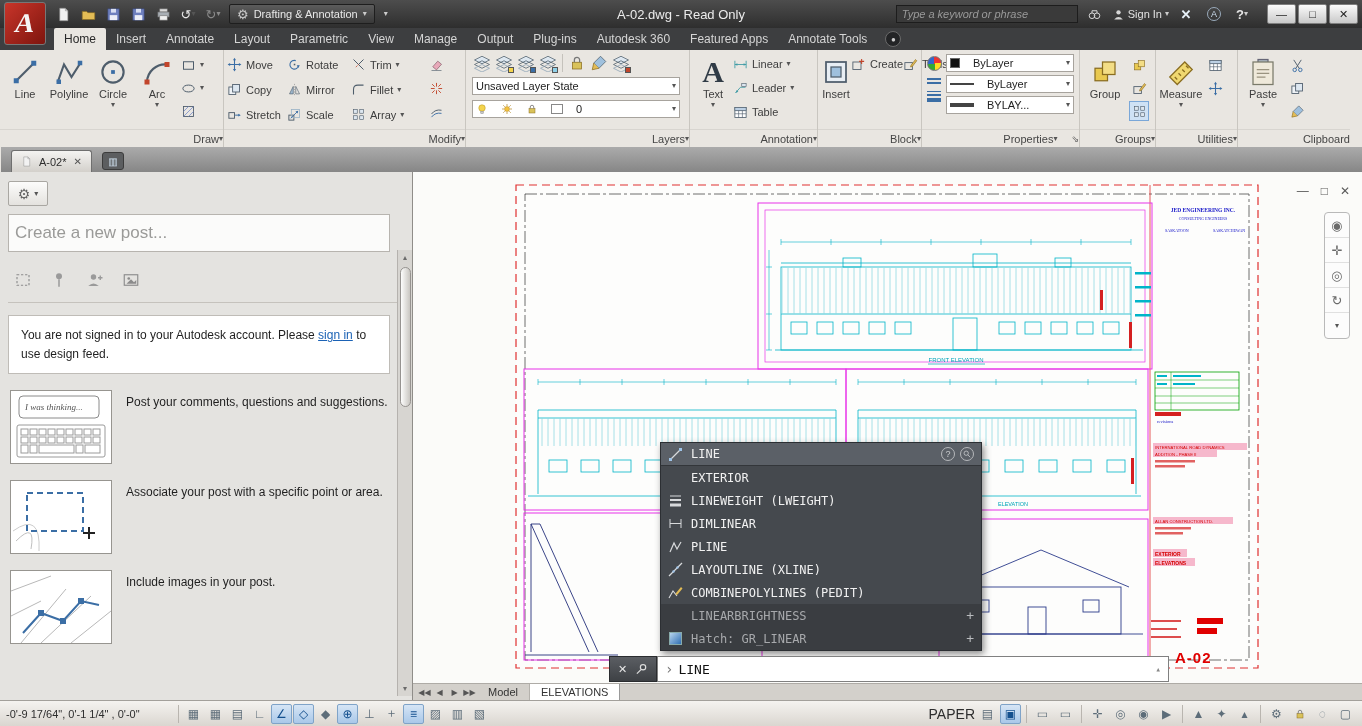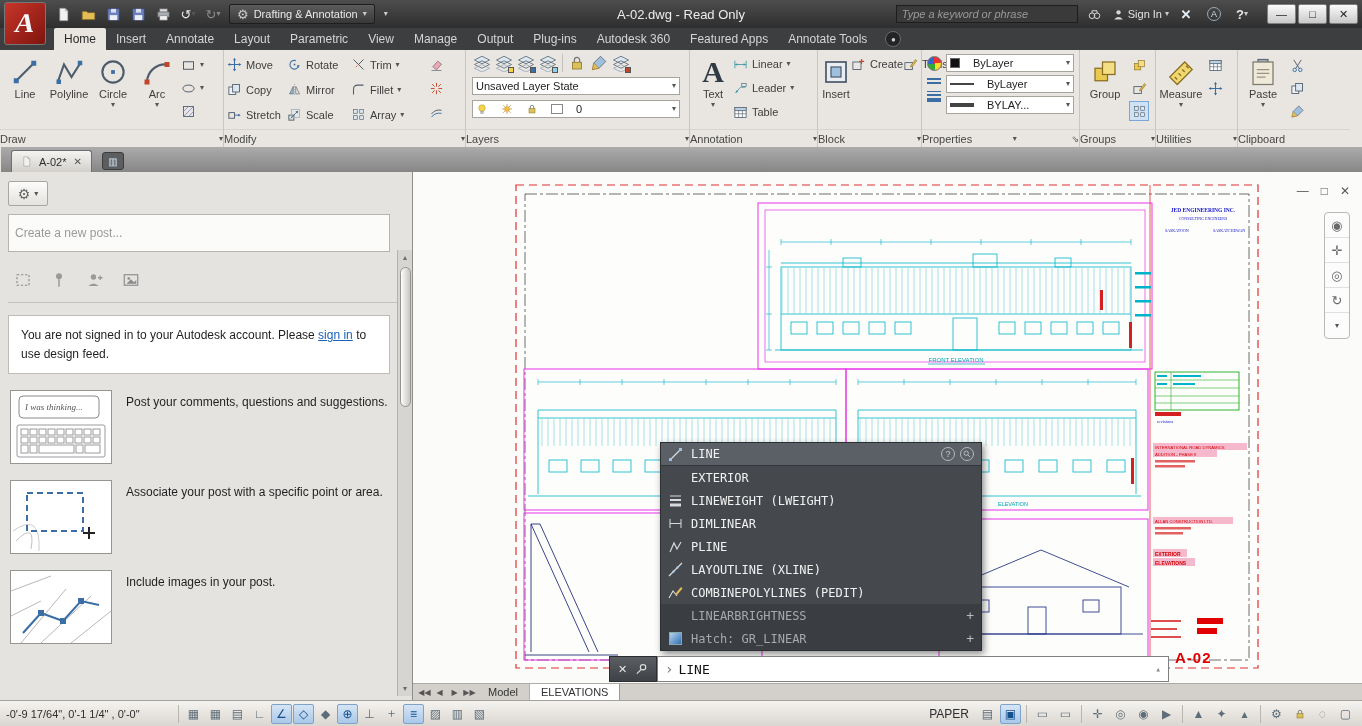--- a/index.html
+++ b/index.html
@@ -30,21 +30,21 @@
 
 .tabrow{position:absolute;top:28px;left:0;right:0;height:22px;background:#3d3e40;display:flex;align-items:flex-end;padding-left:54px;z-index:20}
 .rtab{padding:0 10px;height:22px;display:flex;align-items:center;color:#d5d5d5;font-size:12px;cursor:default}
 .rtab.active{background:#e9e6e1;color:#2a2a2a;border-radius:2px 2px 0 0}
 .tabcircle{width:16px;height:16px;border-radius:50%;background:#232426;border:1px solid #6a6a6a;margin:0 0 3px 8px;display:flex;align-items:center;justify-content:center;color:#cfcfcf;font-size:8px}
 
 
 .panels{position:absolute;top:50px;left:0;right:0;height:97px;background:#e9e6e1;display:flex;z-index:10}
 .panel{border-right:1px solid #c9c6c0;display:flex;flex-direction:column}
 .pbody{height:79px;padding:2px 3px;position:relative}
-.plabel{height:18px;display:flex;align-items:center;justify-content:space-between;gap:12px;color:#454545;font-size:11px;border-top:1px solid #d8d5d0}
+.plabel{height:18px;display:flex;align-items:center;justify-content:flex-end;gap:0;color:#454545;font-size:11px;border-top:1px solid #d8d5d0}
 .bb{width:44px;display:flex;flex-direction:column;align-items:center;gap:1px;padding-top:5px}
 .bb .t{font-size:11px;color:#3d3d3d}
 .bigA{font-size:30px;line-height:30px;font-weight:bold;color:#303b46;font-family:"Liberation Serif",serif}
 .mi{display:flex;align-items:center;gap:4px;font-size:11px;color:#3d3d3d;height:24px}
 .mgrid{display:grid;grid-template-columns:60px 64px 76px;grid-auto-rows:25px;align-items:center}
 .mcol{display:flex;flex-direction:column;gap:3px;padding-top:3px;margin-left:2px}
 .mcol .mi{height:20px}
 .combo{display:flex;align-items:center;background:#fff;border:1px solid #a7a39d;height:18px;font-size:11px;padding:0 3px;gap:13px;color:#222}
 .combo .car{margin-left:auto}
 .swatch{width:10px;height:10px;background:#111;border:1px solid #666}
@@ -62,21 +62,21 @@
 .docbar{position:absolute;top:147px;left:1px;right:0;height:25px;background:linear-gradient(#ababab,#868686);display:flex;align-items:flex-end;padding-left:10px}
 .dtab{height:22px;background:linear-gradient(#f4f3f1,#d3d0cb);border:1px solid #6f6f6f;border-bottom:none;border-radius:3px 3px 0 0;display:flex;align-items:center;padding:0 9px;gap:7px;font-size:11px;color:#2e2e2e}
 .dclose{color:#555;font-size:10px}
 .dextra{width:22px;height:18px;margin:0 0 2px 10px;background:#5c5e60;border:1px solid #3c3c3c;border-radius:3px;display:flex;align-items:center;justify-content:center;color:#cfe0ee;font-size:10px}
 
 
 .feed{position:absolute;left:0;top:172px;width:413px;height:528px;background:#e4e3e0;border-right:1px solid #8f8d89}
 .feedhead{height:30px;background:linear-gradient(#f2f1ef,#ccc9c4);border-bottom:1px solid #b2afaa;display:flex;align-items:center;padding-left:10px;font-size:13px;font-weight:bold;color:#2c2c2c}
 .gearbtn{margin:9px 0 0 8px;width:40px;height:25px;border:1px solid #a9a7a2;background:linear-gradient(#fcfcfb,#e4e2de);border-radius:2px;display:flex;align-items:center;justify-content:center;gap:4px;color:#666;font-size:14px}
 .postbox{margin:8px 22px 0 8px;height:38px;background:#fbfbfa;border:1px solid #b7b4af}
-.postbox input{width:100%;height:100%;border:none;outline:none;background:transparent;font-size:12px;color:#333;padding:4px 6px}
+.postbox input{width:100%;height:100%;border:none;outline:none;background:transparent;font-size:17px;color:#333;padding:4px 6px}
 .postbox input::placeholder{color:#9a9a98}
 .feedicons{display:flex;gap:10px;margin:16px 0 0 10px}
 .fibtn{width:26px;height:24px;display:flex;align-items:center;justify-content:center;color:#8b8b8b}
 .feeddiv{border-top:1px solid #c5c2bd;margin:10px 8px 0 8px}
 .notice{margin:12px 22px 0 8px;background:#fff;border:1px solid #bfbcb7;padding:10px 12px;font-size:12px;line-height:1.55;color:#1f1f1f}
 .notice a{color:#1b62b5;text-decoration:underline}
 .tip{display:flex;gap:14px;margin:16px 22px 0 10px}
 .tipimg{width:102px;height:74px;background:#fff;border:1px solid #979590;flex:none}
 .tipcap{font-size:12px;color:#1f1f1f;line-height:1.4;padding-top:4px}
 .fscroll{position:absolute;right:0;top:78px;bottom:4px;width:15px;background:#d7d5d1;border-left:1px solid #b5b2ae;display:flex;flex-direction:column;align-items:center}
@@ -112,21 +112,21 @@
 .ltab{padding:0 11px;display:flex;align-items:center;color:#333;border-right:1px solid #b5b2ad}
 .ltab.active{background:#fff;border-right:1px solid #999;transform:skewX(0)}
 
 
 .status{position:absolute;top:700px;height:26px;left:0;right:0;background:linear-gradient(#f5f3f0,#dad6d0);border-top:1px solid #a3a09b;display:flex;align-items:center;padding:0 6px;gap:1px;font-size:11px;color:#2e2e2e;z-index:30}
 .coords{width:168px}
 .stog{width:21px;height:20px;display:flex;align-items:center;justify-content:center;color:#5d6d79;font-size:12px;border:1px solid transparent;border-radius:2px}
 .stog.on{background:linear-gradient(#d6e5f5,#a9c8e9);border-color:#7fa3c8;color:#14508e}
 .ssep{width:1px;height:18px;background:#b9b5af;margin:0 3px}
 .sright{margin-left:auto;display:flex;align-items:center;gap:2px}
-.spaper{font-size:12px;color:#2e2e2e;margin-right:6px}
+.spaper{font-size:14px;color:#2e2e2e;}
 </style>
 </head>
 <body>
 
 <svg width="0" height="0" style="position:absolute">
 <defs>
 <symbol id="s-page" viewBox="0 0 24 24">
         <path d="M6 2 H15 L19 6 V22 H6 Z" fill="#f2f2f2" stroke="#8a8a8a"></path>
         <path d="M15 2 V6 H19" fill="none" stroke="#8a8a8a"></path>
       </symbol>

